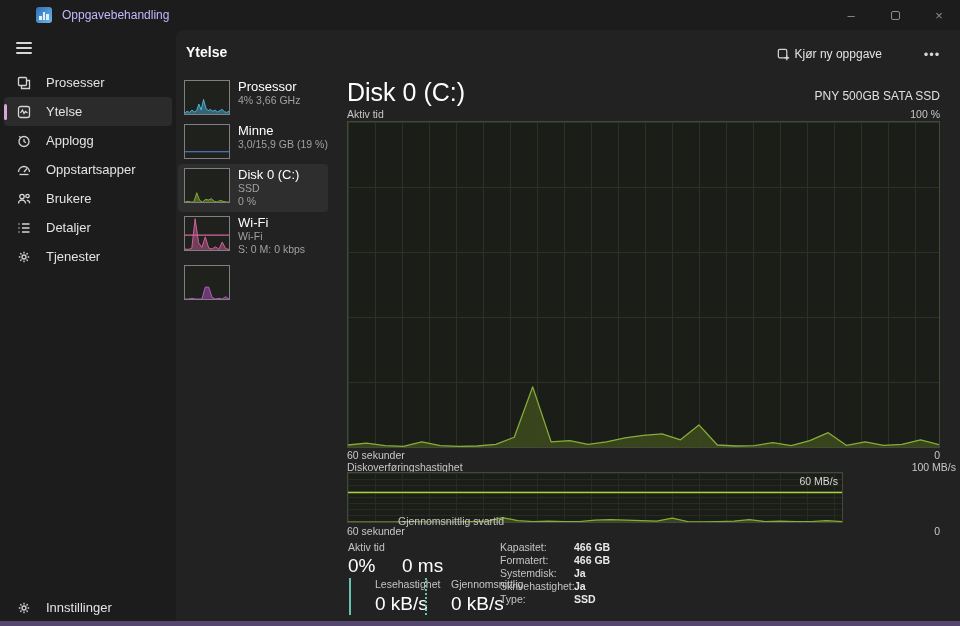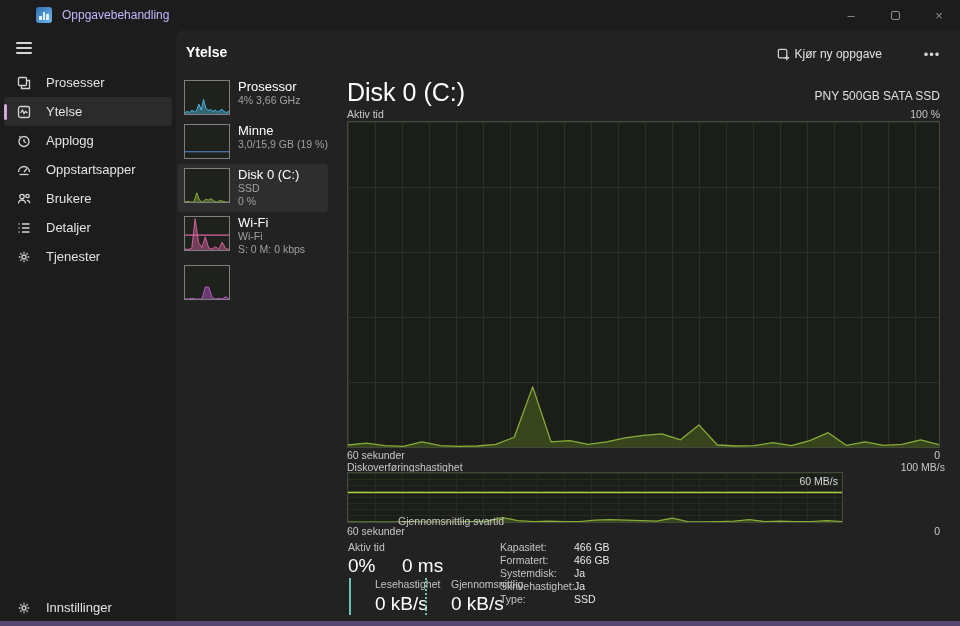--- a/index.html
+++ b/index.html
@@ -66,21 +66,21 @@
   
   .stat-lbl { font-size:10.5px; color:#c4c4c4; position:absolute; white-space:nowrap; }
   .stat-val { font-size:19px; font-weight:300; color:#ffffff; position:absolute; white-space:nowrap; }
   .speed-block { position:absolute; padding-left:24px; }
   .speed-block .sl { font-size:10.5px; color:#c4c4c4; }
   .speed-block .sv { font-size:19px; font-weight:300; color:#ffffff; margin-top:3px; }
   #read-block { left:349px; top:578px; border-left:2px solid #68c2b0; }
   #write-block { left:425px; top:578px; border-left:2px dotted #68c2b0; }
   .info-row { position:absolute; font-size:10.5px; white-space:nowrap; }
   .info-row .il { color:#c4c4c4; display:inline-block; width:74px; }
-  .info-row .iv { color:#e8e8e8; font-weight:normal; }
+  .info-row .iv { color:#e8e8e8; font-weight:bold; }
 
   
   #bottom-strip { left:0; top:621px; width:960px; height:5px; background:#54466e; position:absolute; }
 </style>
 </head>
 <body>
 
 <div id="titlebar" class="abs">
   <div id="app-icon">
       <div class="bars">
@@ -257,21 +257,21 @@
   <svg viewBox="0 0 593 327" preserveAspectRatio="none">
       <polygon points="0,327 0.0,325.0 18.5,323.1 37.1,325.7 55.6,326.3 74.1,321.8 92.7,325.7 111.2,326.3 129.7,326.0 148.3,324.4 166.8,317.2 185.3,266.5 203.8,321.8 222.4,320.5 240.9,324.4 259.4,321.8 278.0,317.8 296.5,315.2 315.0,313.9 333.6,319.8 352.1,304.8 370.6,325.0 389.2,326.0 407.7,325.7 426.2,322.7 444.8,325.7 463.3,320.5 481.8,312.6 500.3,325.4 518.9,321.8 537.4,325.4 555.9,324.4 574.5,319.8 593.0,324.7 593,327" fill="#3c481d" fill-opacity="0.9"></polygon>
       <polyline points="0.0,325.0 18.5,323.1 37.1,325.7 55.6,326.3 74.1,321.8 92.7,325.7 111.2,326.3 129.7,326.0 148.3,324.4 166.8,317.2 185.3,266.5 203.8,321.8 222.4,320.5 240.9,324.4 259.4,321.8 278.0,317.8 296.5,315.2 315.0,313.9 333.6,319.8 352.1,304.8 370.6,325.0 389.2,326.0 407.7,325.7 426.2,322.7 444.8,325.7 463.3,320.5 481.8,312.6 500.3,325.4 518.9,321.8 537.4,325.4 555.9,324.4 574.5,319.8 593.0,324.7" fill="none" stroke="#87ad39" stroke-width="1.3" stroke-linejoin="round"></polyline>
     </svg>
 </div>
 
 <div class="chart-lbl" style="left:347px;top:449px">60 sekunder</div>
 <div class="chart-lbl" style="right:20px;top:449px">0</div>
 
 <div class="chart-lbl" style="left:347px;top:461px">Diskoverføringshastighet</div>
-<div class="chart-lbl" style="right:15px;top:461px">100 MB/s</div>
+<div class="chart-lbl" style="right:4px;top:461px">100 MB/s</div>
 
 <div id="chart2">
   <svg viewBox="0 0 593 51" preserveAspectRatio="none">
       <polygon points="0,51 0.0,51.0 18.5,51.0 37.1,51.0 55.6,51.0 74.1,50.7 92.7,51.0 111.2,51.0 129.7,51.0 148.3,50.7 166.8,50.0 185.3,46.4 203.8,49.5 222.4,50.5 240.9,50.2 259.4,50.7 278.0,50.5 296.5,49.0 315.0,48.5 333.6,49.0 352.1,49.5 370.6,50.0 389.2,46.9 407.7,50.5 426.2,50.8 444.8,50.5 463.3,50.0 481.8,48.5 500.3,50.5 518.9,50.0 537.4,50.7 555.9,50.5 574.5,49.5 593.0,50.5 593,51" fill="#3c481d" fill-opacity="0.9"></polygon>
       <polyline points="0.0,51.0 18.5,51.0 37.1,51.0 55.6,51.0 74.1,50.7 92.7,51.0 111.2,51.0 129.7,51.0 148.3,50.7 166.8,50.0 185.3,46.4 203.8,49.5 222.4,50.5 240.9,50.2 259.4,50.7 278.0,50.5 296.5,49.0 315.0,48.5 333.6,49.0 352.1,49.5 370.6,50.0 389.2,46.9 407.7,50.5 426.2,50.8 444.8,50.5 463.3,50.0 481.8,48.5 500.3,50.5 518.9,50.0 537.4,50.7 555.9,50.5 574.5,49.5 593.0,50.5" fill="none" stroke="#87ad39" stroke-width="1.3" stroke-linejoin="round"></polyline>
       <line x1="0" y1="20.400000000000002" x2="593" y2="20.400000000000002" stroke="#a8d33f" stroke-width="1.6"></line>
     </svg>
   <div id="marker-lbl">60 MB/s</div>
 </div>
 

